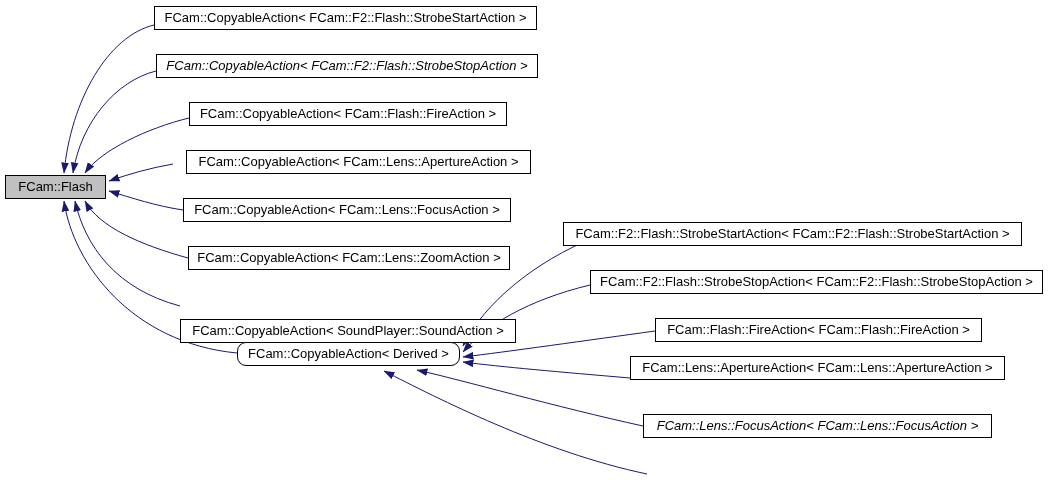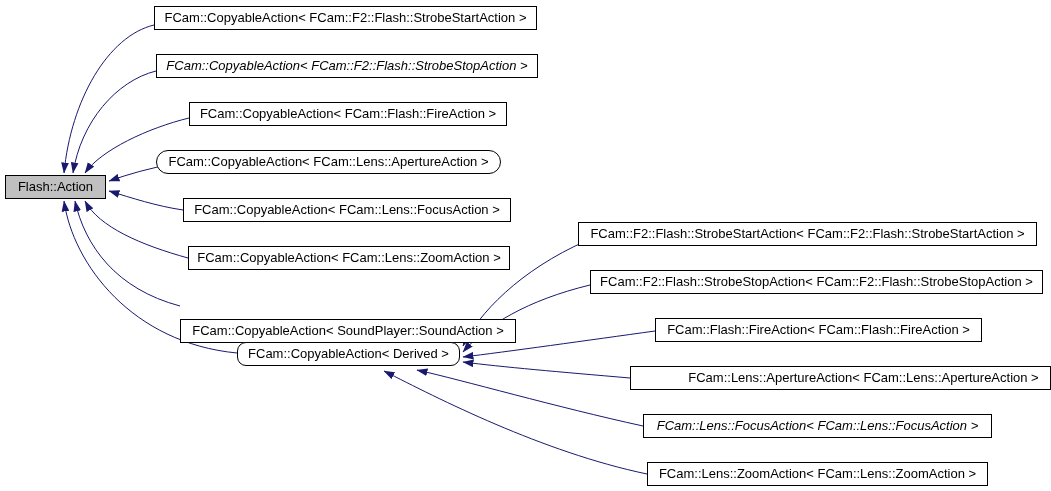--- a/index.html
+++ b/index.html
@@ -56,31 +56,30 @@
     <path d="M237,353 C132,343 73,264 64,201" marker-end="url(#arrow)"></path>
 
     <path d="M586,241 C520,270 478,314 463,346" marker-end="url(#arrow)"></path>
     <path d="M590,285 C528,300 486,325 463,352" marker-end="url(#arrow)"></path>
     <path d="M655,331 C590,340 505,352 463,357" marker-end="url(#arrow)"></path>
     <path d="M630,378 C560,372 502,367 463,362" marker-end="url(#arrow)"></path>
     <path d="M643,426 C556,407 462,380 417,370" marker-end="url(#arrow)"></path>
     <path d="M647,474 C542,452 437,398 384,371" marker-end="url(#arrow)"></path>
   </svg>
 
-  <div class="node root" style="left:5px;top:175px;width:99px;">Flash::Action</div>
+  <div class="node root" style="left:5px;top:175px;width:99px;">FCam::Flash</div>
 
   <div class="node" style="left:154px;top:6px;width:381px;">FCam::CopyableAction&lt; FCam::F2::Flash::StrobeStartAction &gt;</div>
   <div class="node" style="left:156px;top:54px;width:380px;font-style:italic;">FCam::CopyableAction&lt; FCam::F2::Flash::StrobeStopAction &gt;</div>
   <div class="node" style="left:189px;top:102px;width:316px;">FCam::CopyableAction&lt; FCam::Flash::FireAction &gt;</div>
-  <div class="node" style="left:156px;top:150px;width:343px;border-radius:12px;">FCam::CopyableAction&lt; FCam::Lens::ApertureAction &gt;</div>
+  <div class="node" style="left:186px;top:150px;width:343px;">FCam::CopyableAction&lt; FCam::Lens::ApertureAction &gt;</div>
   <div class="node" style="left:183px;top:198px;width:326px;">FCam::CopyableAction&lt; FCam::Lens::FocusAction &gt;</div>
   <div class="node" style="left:188px;top:246px;width:320px;">FCam::CopyableAction&lt; FCam::Lens::ZoomAction &gt;</div>
   <div class="node" style="left:180px;top:294px;width:334px;margin-top:25px;">FCam::CopyableAction&lt; SoundPlayer::SoundAction &gt;</div>
   <div class="node" style="left:237px;top:342px;width:221px;border-radius:9px;">FCam::CopyableAction&lt; Derived &gt;</div>
 
-  <div class="node" style="left:578px;top:222px;width:457px;">FCam::F2::Flash::StrobeStartAction&lt; FCam::F2::Flash::StrobeStartAction &gt;</div>
+  <div class="node" style="left:563px;top:222px;width:457px;">FCam::F2::Flash::StrobeStartAction&lt; FCam::F2::Flash::StrobeStartAction &gt;</div>
   <div class="node" style="left:590px;top:270px;width:451px;">FCam::F2::Flash::StrobeStopAction&lt; FCam::F2::Flash::StrobeStopAction &gt;</div>
   <div class="node" style="left:655px;top:318px;width:325px;">FCam::Flash::FireAction&lt; FCam::Flash::FireAction &gt;</div>
-  <div class="node" style="left:630px;top:366px;width:373px;padding-left:46px;">FCam::Lens::ApertureAction&lt; FCam::Lens::ApertureAction &gt;</div>
+  <div class="node" style="left:630px;top:356px;width:373px;">FCam::Lens::ApertureAction&lt; FCam::Lens::ApertureAction &gt;</div>
   <div class="node" style="left:643px;top:414px;width:347px;font-style:italic;">FCam::Lens::FocusAction&lt; FCam::Lens::FocusAction &gt;</div>
-  <div class="node" style="left:647px;top:462px;width:339px;">FCam::Lens::ZoomAction&lt; FCam::Lens::ZoomAction &gt;</div>
 
 </div>
 
 </body></html>

